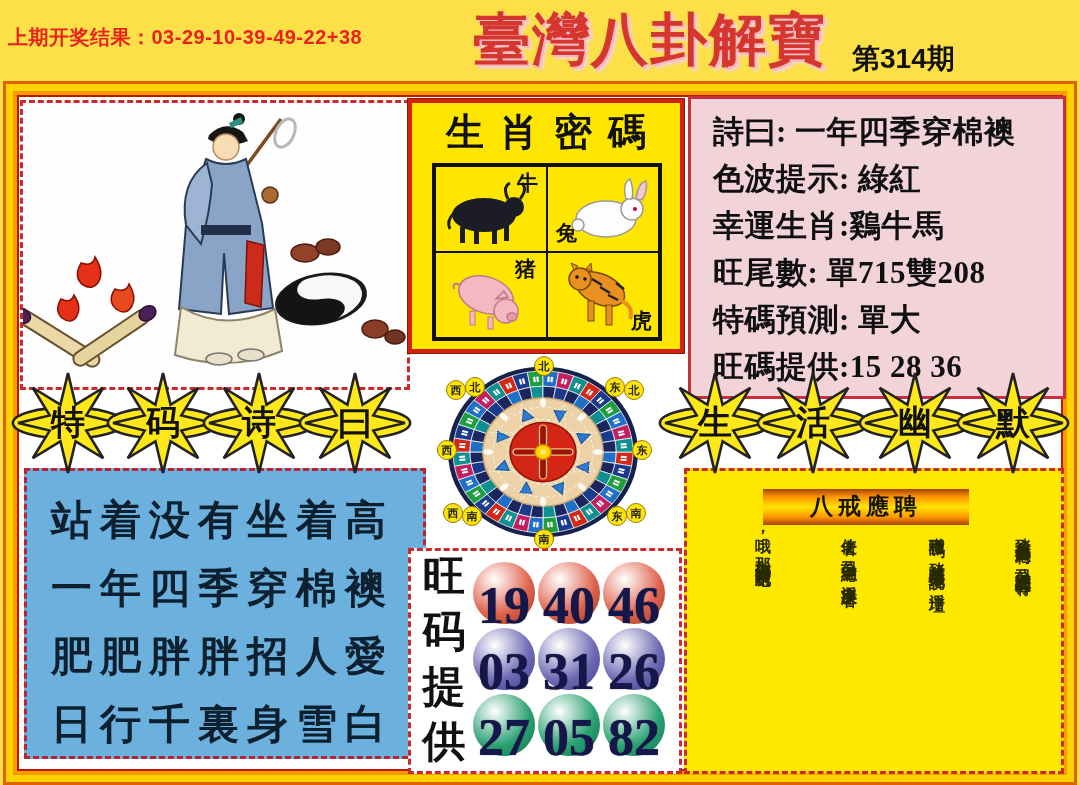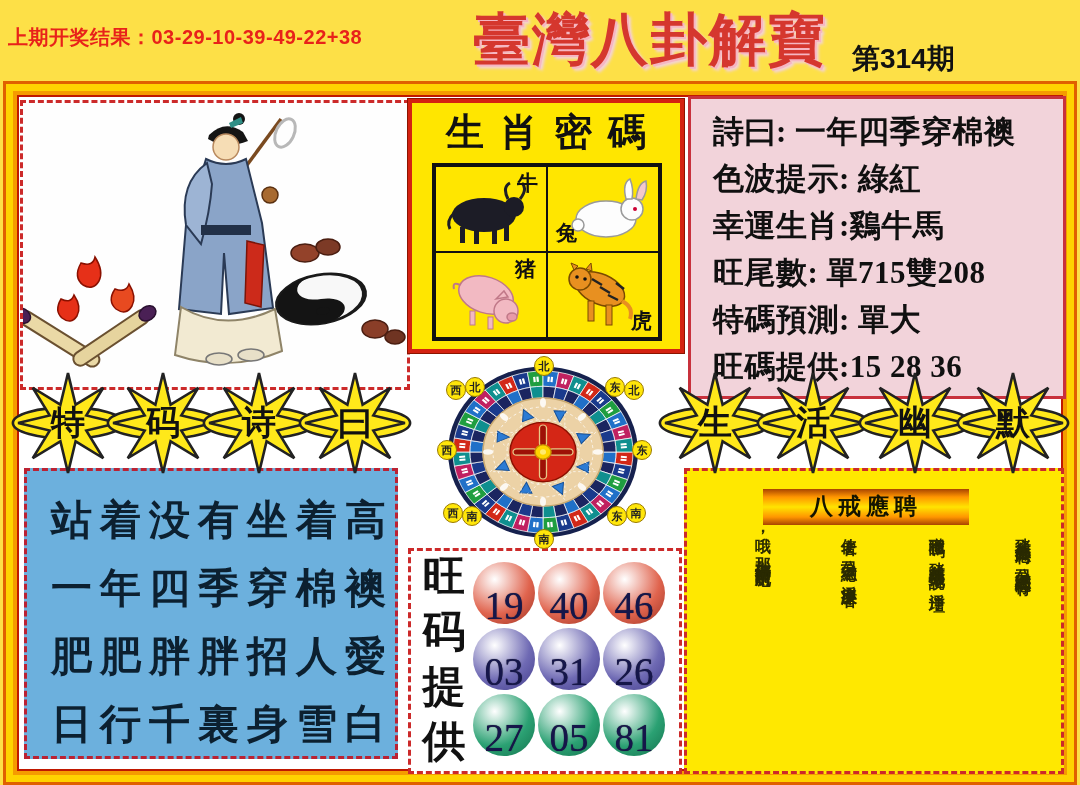--- a/index.html
+++ b/index.html
@@ -21,26 +21,26 @@
   
   .figure-box{position:absolute;left:20px;top:100px;width:384px;height:284px;border:3px dashed #cc2a2a;background:#fefefe;}
   .zodiac-box{position:absolute;left:408px;top:99px;width:268px;height:246px;background:#ffe600;border:4px solid #d42211;outline:1px solid #8c1400;text-decoration:underline;}
   .zodiac-title{position:absolute;left:0;top:4px;width:100%;text-align:center;font-size:38px;font-weight:bold;color:#111;letter-spacing:16px;text-indent:16px;}
   .zodiac-grid{position:absolute;left:20px;top:60px;width:224px;height:172px;border:3px solid #111;display:grid;grid-template-columns:1fr 1fr;grid-template-rows:1fr 1fr;}
   .zcell{position:relative;border:1.5px solid #111;background:#ffe600;overflow:hidden;}
   .zcell .zlabel{position:absolute;font-size:21px;font-weight:bold;color:#111;}
   .zcell svg{position:absolute;left:0;top:0;width:100%;height:100%;}
   .pink-box{position:absolute;left:688px;top:96px;width:372px;height:297px;background:#f2d3da;border:3px solid #c8313c;padding:0;}
   .pink-line{position:absolute;left:22px;font-size:31px;font-weight:bold;color:#101010;white-space:nowrap;letter-spacing:.5px;}
-  .blue-box{position:absolute;left:24px;top:468px;width:368px;height:285px;background:#6cb0dd;border:3px dashed #b23;}
+  .blue-box{position:absolute;left:24px;top:468px;width:368px;height:285px;background:#6cb0dd;border:3px dashed #b23;padding-left:28px;}
   .blue-line{position:absolute;left:24px;font-size:41px;font-weight:bold;color:#0c2030;letter-spacing:8px;white-space:nowrap;}
   .balls-box{position:absolute;left:408px;top:548px;width:268px;height:220px;border:3px dashed #cc2a2a;background:#fff;}
   .vlabel{position:absolute;left:10px;width:46px;text-align:center;font-size:43px;font-weight:bold;color:#111;line-height:1;}
   .ball{position:absolute;width:62px;height:62px;border-radius:50%;display:flex;align-items:center;justify-content:center;}
-  .ball span{font-size:39px;font-weight:normal;color:#15164a;text-shadow:0 0 1px #223;margin-top:24px;}
+  .ball span{font-size:52px;font-weight:bold;color:#15164a;text-shadow:0 0 1px #223;margin-top:24px;}
   .humor-box{position:absolute;left:684px;top:468px;width:374px;height:300px;background:#ffe800;border:3px dashed #cc2a2a;}
   .banner{position:absolute;left:76px;top:18px;width:206px;height:36px;line-height:36px;text-align:center;
       background:linear-gradient(#a84400 0%,#ff9500 22%,#ffe400 50%,#ff9500 78%,#a84400 100%);
       font-size:23px;font-weight:bold;color:#141400;letter-spacing:5px;}
   .vcol{position:absolute;top:54px;writing-mode:vertical-rl;font-size:16px;font-weight:bold;color:#2a2a00;
       letter-spacing:2px;height:242px;}
   
   .star{position:absolute;width:104px;height:104px;z-index:5;}
   .star svg{position:absolute;inset:0;overflow:visible;}
   .star-fill{fill:#ffe81a;stroke:#222;stroke-width:2.5;}
@@ -442,21 +442,21 @@
     <div class="ball" style="left: 192px; top: 77px; background: radial-gradient(circle at 35% 28%, rgb(255, 255, 255) 0%, rgb(111, 106, 180) 58%, rgb(64, 58, 138) 100%);">
         <span>26</span>
       </div>
     <div class="ball" style="left: 62px; top: 143px; background: radial-gradient(circle at 35% 28%, rgb(255, 255, 255) 0%, rgb(43, 161, 115) 58%, rgb(19, 113, 76) 100%);">
         <span>27</span>
       </div>
     <div class="ball" style="left: 127px; top: 143px; background: radial-gradient(circle at 35% 28%, rgb(255, 255, 255) 0%, rgb(43, 161, 115) 58%, rgb(19, 113, 76) 100%);">
         <span>05</span>
       </div>
     <div class="ball" style="left: 192px; top: 143px; background: radial-gradient(circle at 35% 28%, rgb(255, 255, 255) 0%, rgb(43, 161, 115) 58%, rgb(19, 113, 76) 100%);">
-        <span>81</span>
+        <span>82</span>
       </div>
   </div>
 
   <div class="star" style="left:663px;top:371px">
     <svg viewBox="0 0 100 100">
         <ellipse class="star-fill" cx="50" cy="50" rx="53" ry="15"></ellipse>
         <polygon class="star-fill" points="50,2 57.3,32.4 83.9,16.1 67.6,42.7 98,50 67.6,57.3 83.9,83.9 57.3,67.6 50,98 42.7,67.6 16.1,83.9 32.4,57.3 2,50 32.4,42.7 16.1,16.1 42.7,32.4"></polygon>
       </svg>
     <span class="schar">生</span>
   </div>

